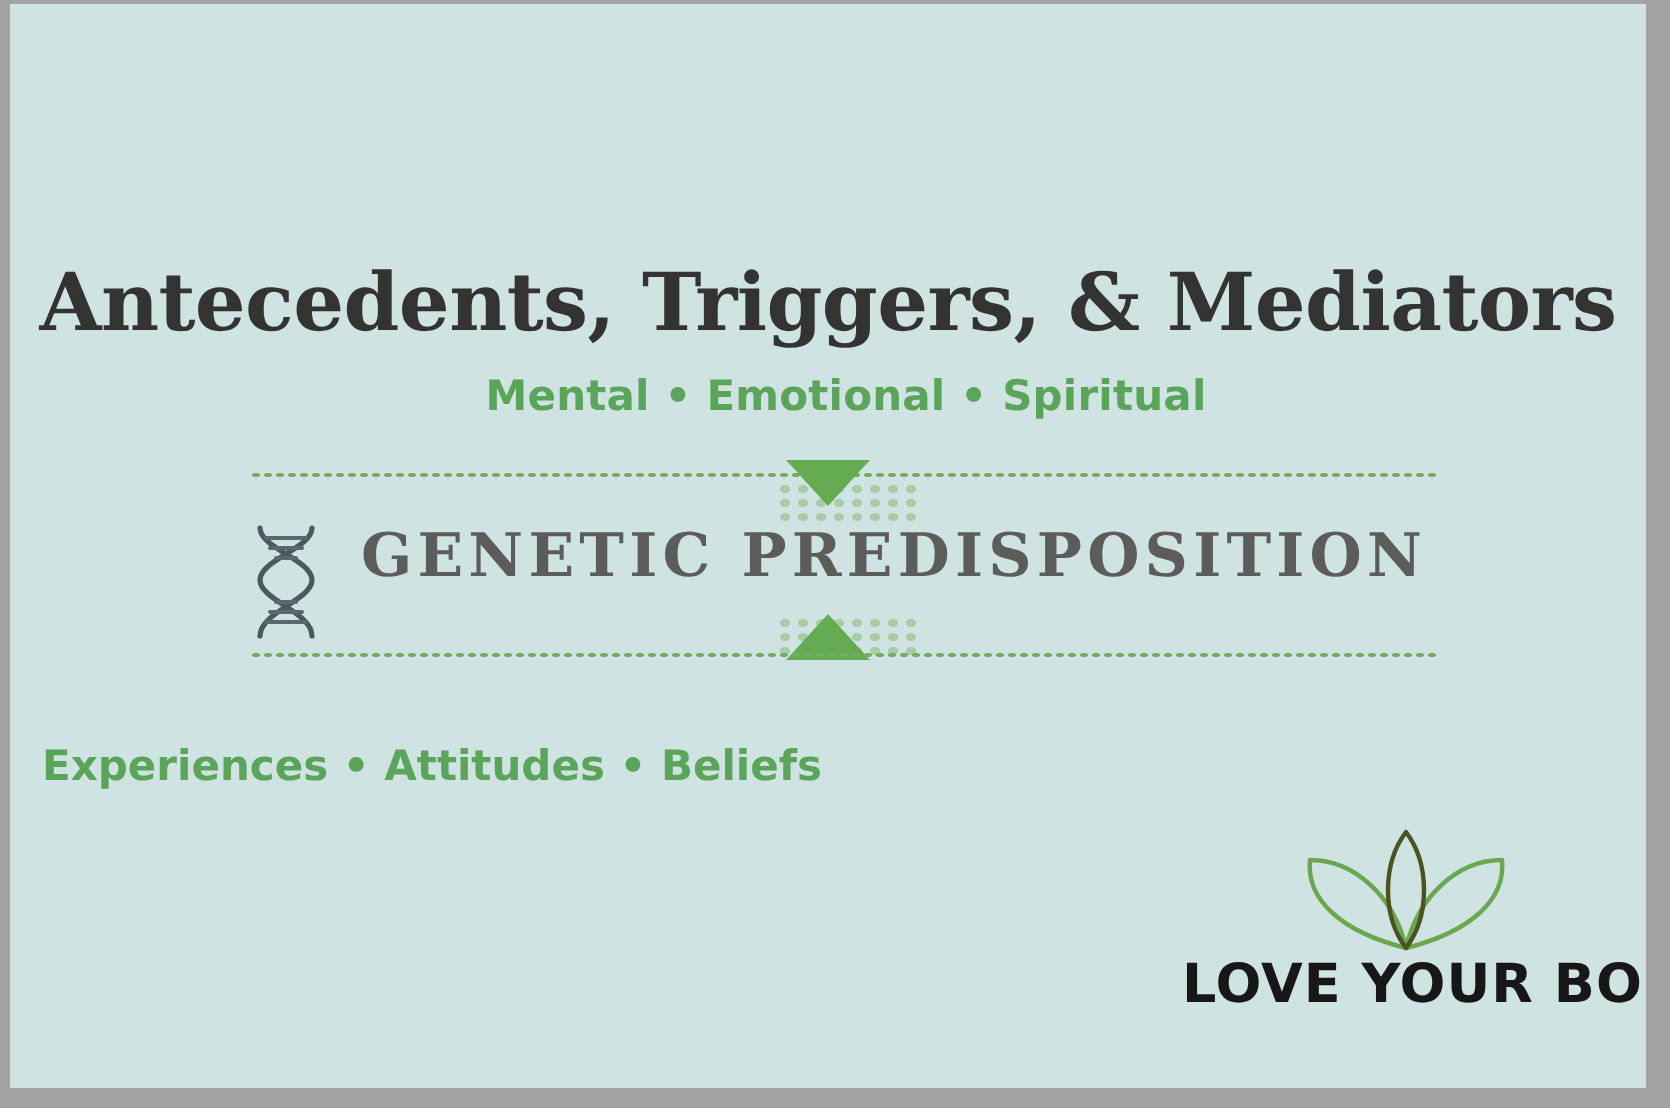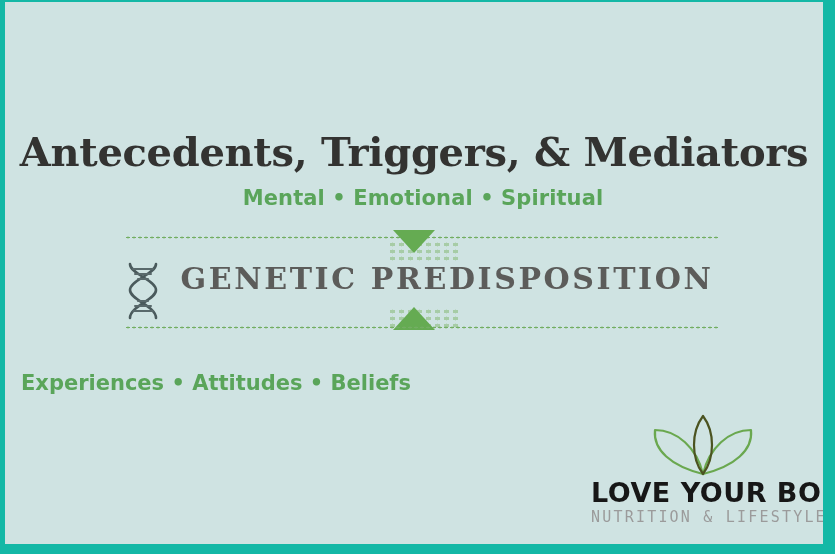--- a/index.html
+++ b/index.html
@@ -13,21 +13,21 @@
     height: 554px;
     overflow: hidden;
     font-family: "Liberation Sans", sans-serif;
   }
 
   
   #slide-frame {
     position: relative;
     width: 835px;
     height: 554px;
-    background: #14b8a6;
+    background: #a3a3a3;
   }
   #slide-card {
     position: absolute;
     left: 5px;
     top: 2px;
     width: 818px;
     height: 542px;
     background: #cfe3e2;
     overflow: hidden;
   }
@@ -237,17 +237,16 @@
 
     <div id="brand-logo">
       <svg id="leaf-mark" viewBox="0 0 112 62" aria-hidden="true">
         <g fill="none" stroke-width="2.2" stroke-linejoin="round">
           <path d="M56 60 C 24 52, 6 36, 8 16 C 30 16, 50 34, 56 60 Z" stroke="#6aa84f"></path>
           <path d="M56 60 C 88 52, 106 36, 104 16 C 82 16, 62 34, 56 60 Z" stroke="#6aa84f"></path>
           <path d="M56 60 C 44 44, 44 18, 56 2 C 68 18, 68 44, 56 60 Z" stroke="#4b5320"></path>
         </g>
       </svg>
       <p id="brand-name">LOVE YOUR BODY</p>
-      <p id="brand-tagline">NUTRITION &amp; LIFESTYLE</p>
     </div>
 
   </div>
 </div>
 
 </body></html>

